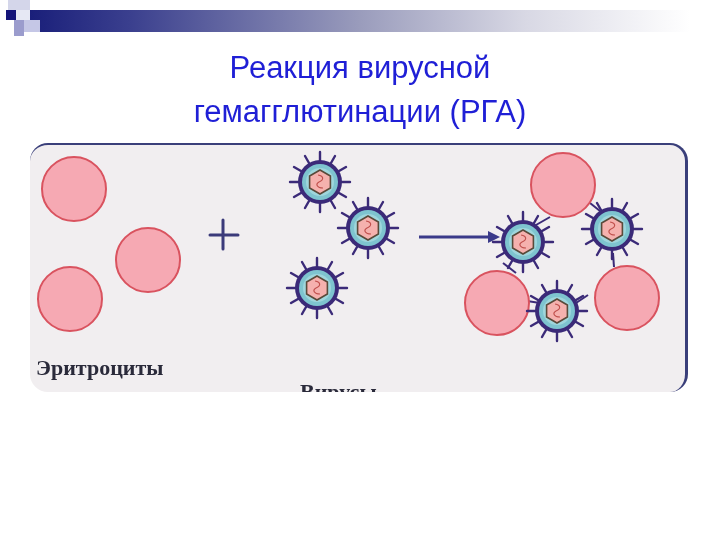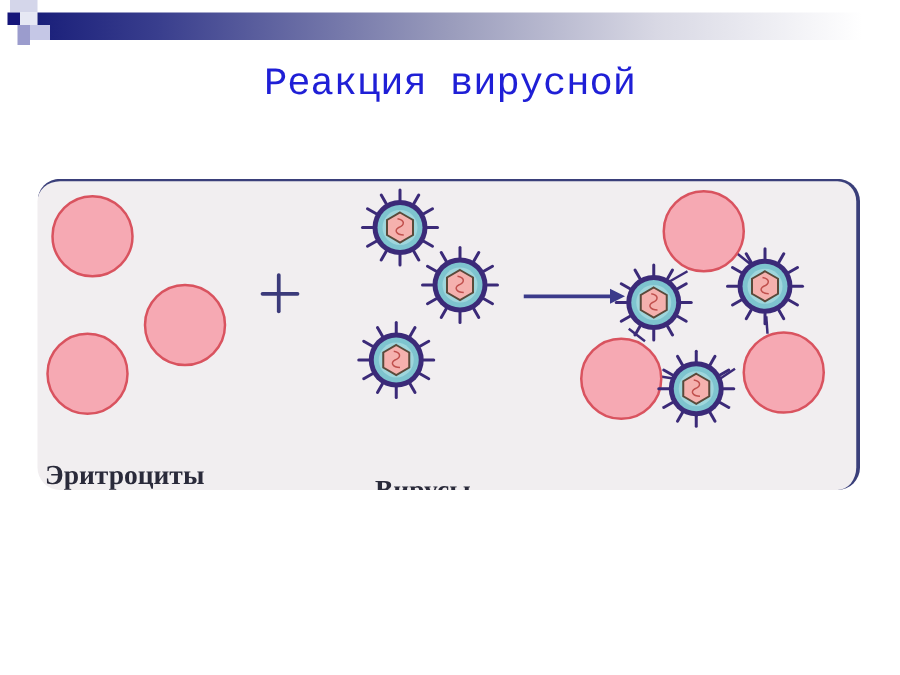--- a/index.html
+++ b/index.html
@@ -6,39 +6,40 @@
   body { width: 720px; height: 540px; background: #ffffff; position: relative; overflow: hidden; font-family: "DejaVu Sans", sans-serif; }
   .deco { position: absolute; }
   .bar { position: absolute; left: 30px; top: 10px; width: 660px; height: 22px;
          background: linear-gradient(to right, #1a1f7a 0%, #3a3f8e 15%, #9a9cbc 50%, #d8d8e4 75%, #ffffff 100%); }
   .sq1 { left: 8px; top: 0px; width: 22px; height: 10px; background: #d4d6ea; }
   .sq2 { left: 6px; top: 10px; width: 10px; height: 10px; background: #15157a; }
   .sq3 { left: 16px; top: 10px; width: 14px; height: 10px; background: #e6e8f4; }
   .sq4 { left: 14px; top: 20px; width: 10px; height: 16px; background: #9b9ccd; }
   .sq5 { left: 24px; top: 20px; width: 16px; height: 12px; background: #c5c7e6; }
   .title { position: absolute; left: 0; top: 46px; width: 720px; text-align: center;
-           color: #1f1fd6; font-family: Liberation Mono, monospace; font-size: 31px; line-height: 44px; }
+           color: #1f1fd6; font-family: Liberation Sans, sans-serif; font-size: 31px; line-height: 44px; }
   .figure { position: absolute; left: 30px; top: 143px; width: 655px; height: 247px;
             background: #f1eef0; border-radius: 18px; border-top: 2px solid #3a3f7a; border-right: 3px solid #3a3f7a; overflow: hidden; }
   .figure svg { position: absolute; left: 0; top: 0; }
   .label { position: absolute; top: 210px; font-family: "Liberation Serif", serif; font-weight: bold;
            font-size: 22px; color: #2a2a3a; }
 </style>
 </head>
 <body>
 
 <div class="deco sq1"></div>
 <div class="deco sq3"></div>
 <div class="bar"></div>
 <div class="deco sq2"></div>
 <div class="deco sq5"></div>
 <div class="deco sq4"></div>
 
 <div class="title">
   <div>Реакция вирусной</div>
+  <div>гемагглютинации (РГА)</div>
 </div>
 
 <div class="figure">
   <svg width="655" height="247" viewBox="0 0 655 247">
     <defs>
       <g id="virus">
         <g stroke="#3b2a78" stroke-width="2.4" stroke-linecap="round">
           <line x1="0" y1="-22" x2="0" y2="-30"></line>
           <line x1="11" y1="-19" x2="15" y2="-26"></line>
           <line x1="19" y1="-11" x2="26" y2="-15"></line>
@@ -91,15 +92,15 @@
       <line x1="546" y1="158" x2="558" y2="150" stroke="#3b2a78" stroke-width="2"></line>
       <circle cx="533" cy="40" r="32" fill="#f6a9b3" stroke="#d9535f" stroke-width="2"></circle>
       <circle cx="467" cy="158" r="32" fill="#f6a9b3" stroke="#d9535f" stroke-width="2"></circle>
       <circle cx="597" cy="153" r="32" fill="#f6a9b3" stroke="#d9535f" stroke-width="2"></circle>
       <use href="#virus" transform="translate(493,97)"></use>
       <use href="#virus" transform="translate(582,84)"></use>
       <use href="#virus" transform="translate(527,166)"></use>
     </g>
   </svg>
 
-  <div class="label" style="left:6px;margin-top:12px;">Эритроциты</div>
+  <div class="label" style="left:6px;">Эритроциты</div>
   <div class="label" style="left:270px;margin-top:24px;">Вирусы</div>
 </div>
 
 </body></html>

